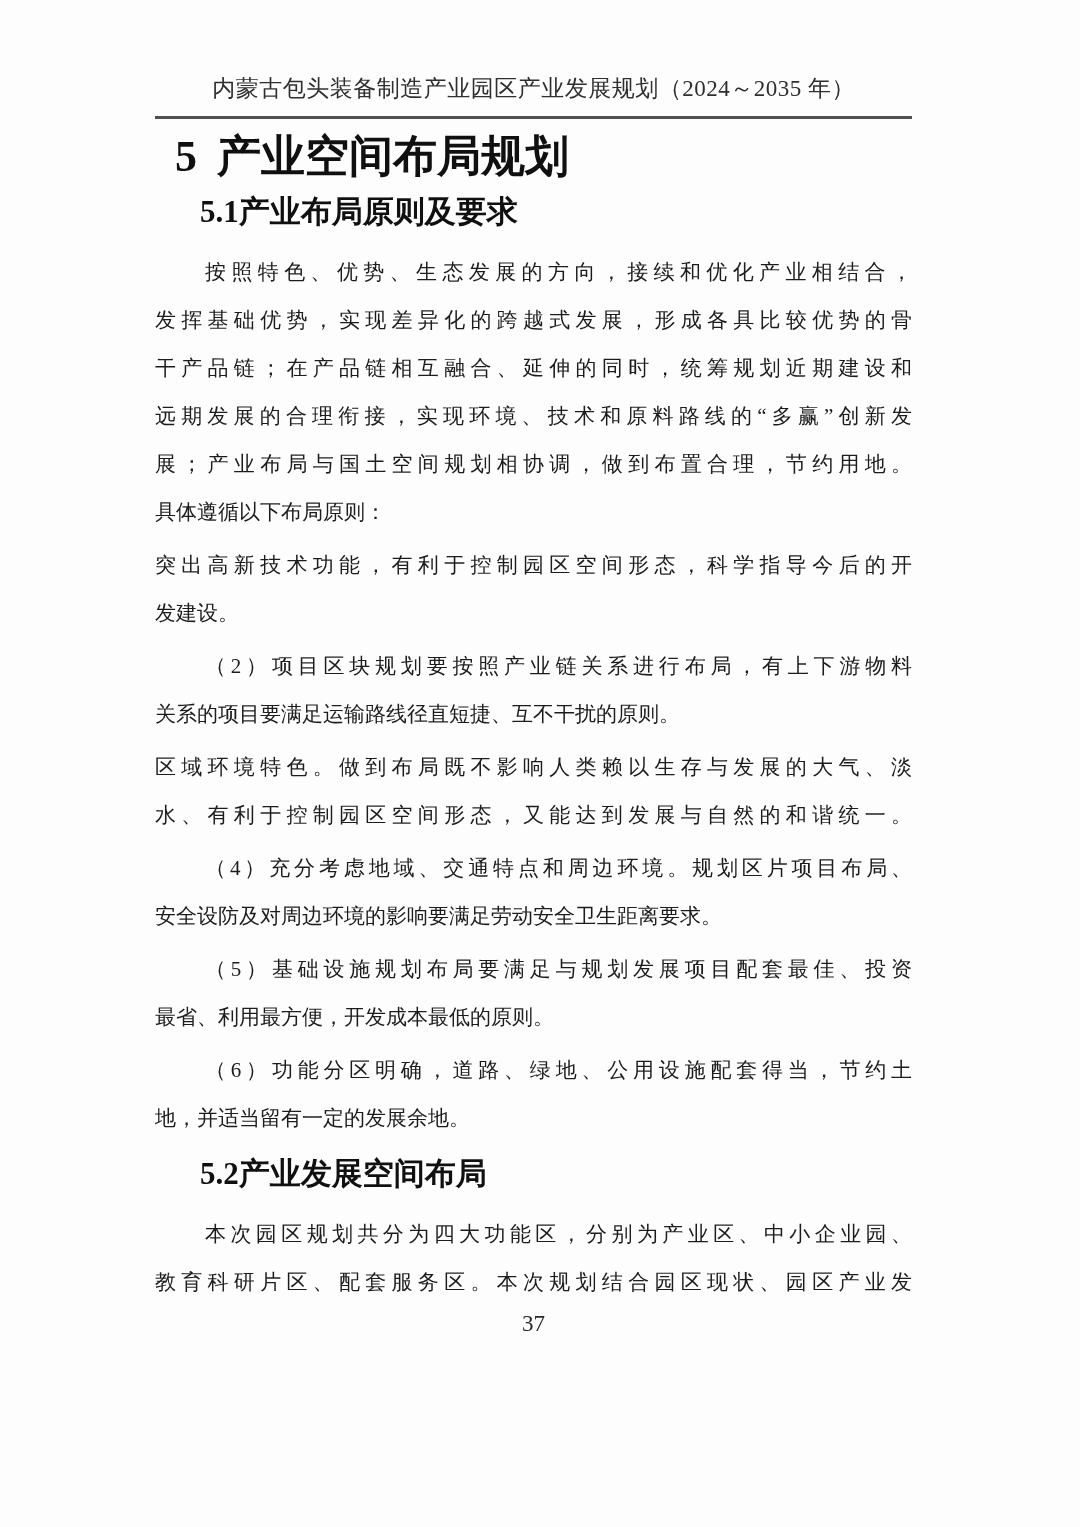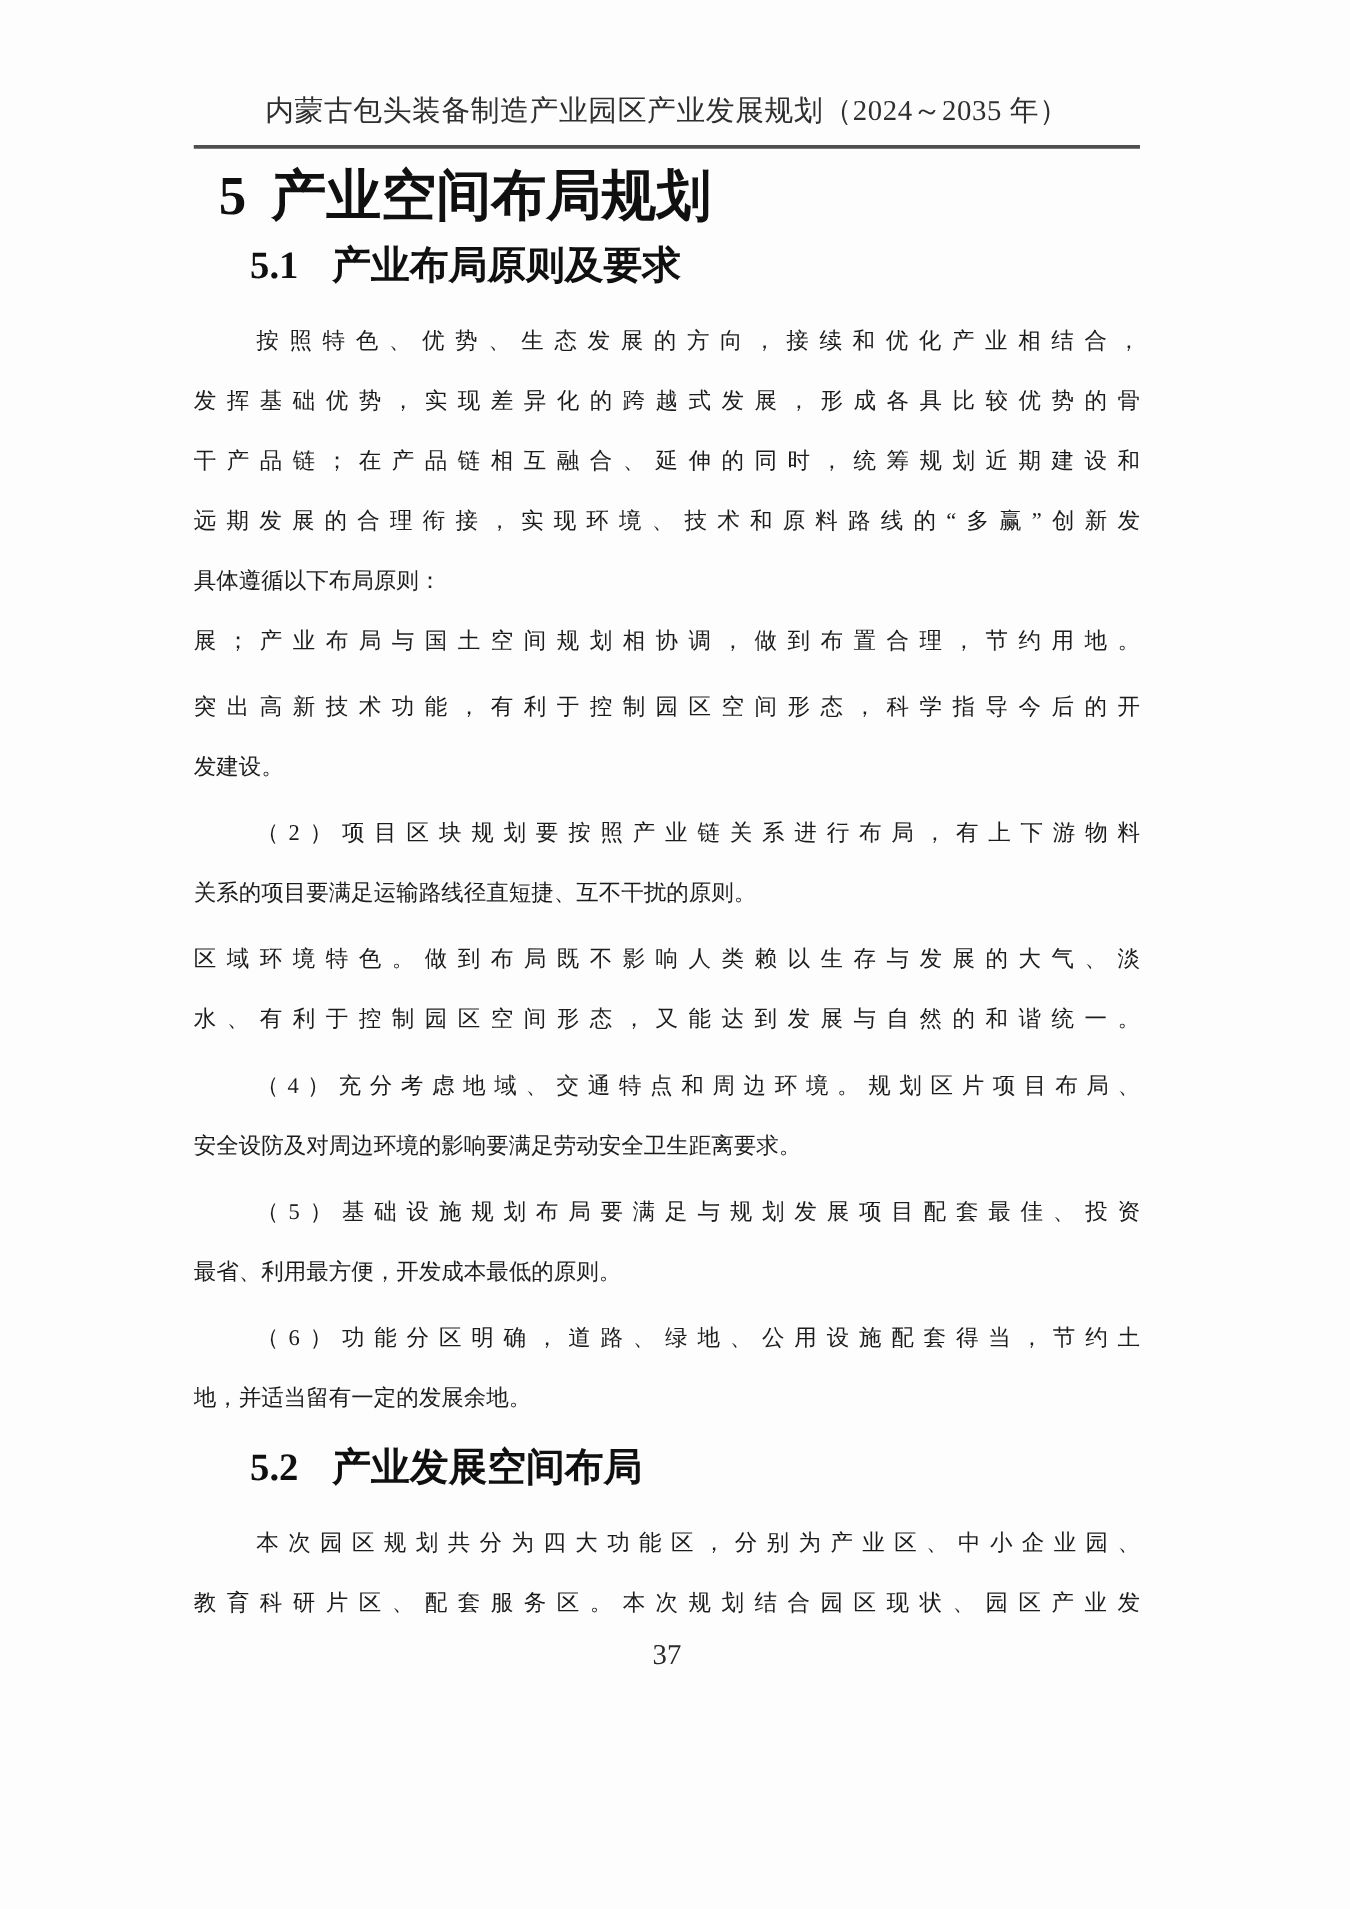--- a/index.html
+++ b/index.html
@@ -43,26 +43,26 @@
   }
   .chapter .ch-num { margin-right:20px; }
   .sec-heading {
     margin:12px 0 16px;
     padding-left:45px;
     font-size:31px;
     line-height:40px;
     font-weight:bold;
     color:#101010;
   }
-  .sec-heading .sec-num { margin-right:27px; }
+  .sec-heading .sec-num { margin-right:0; }
   .para { margin:0 0 5px; }
   .para .line {
     height:48px;
     line-height:48px;
-    font-size:18px;
+    font-size:21px;
     overflow:hidden;
     text-align:left;
   }
   .para .line.full {
     text-align:justify;
     text-align-last:justify;
   }
   .para .line.indent { padding-left:50px; }
   .page-number {
     text-align:center;
@@ -84,22 +84,22 @@
       <span class="ch-num">5</span><span class="ch-title">产业空间布局规划</span>
     </div>
 
     <div class="doc-body">
         <div class="sec-heading"><span class="sec-num">5.1</span><span>产业布局原则及要求</span></div>
         <div class="para">
           <div class="line full indent">按照特色、优势、生态发展的方向，接续和优化产业相结合，</div>
           <div class="line full">发挥基础优势，实现差异化的跨越式发展，形成各具比较优势的骨</div>
           <div class="line full">干产品链；在产品链相互融合、延伸的同时，统筹规划近期建设和</div>
           <div class="line full">远期发展的合理衔接，实现环境、技术和原料路线的“多赢”创新发</div>
+          <div class="line full">展；产业布局与国土空间规划相协调，做到布置合理，节约用地。</div>
           <div class="line">具体遵循以下布局原则：</div>
-          <div class="line full">展；产业布局与国土空间规划相协调，做到布置合理，节约用地。</div>
         </div>
         <div class="para">
           <div class="line full">突出高新技术功能，有利于控制园区空间形态，科学指导今后的开</div>
           <div class="line">发建设。</div>
         </div>
         <div class="para">
           <div class="line full indent">（2）项目区块规划要按照产业链关系进行布局，有上下游物料</div>
           <div class="line">关系的项目要满足运输路线径直短捷、互不干扰的原则。</div>
         </div>
         <div class="para">

